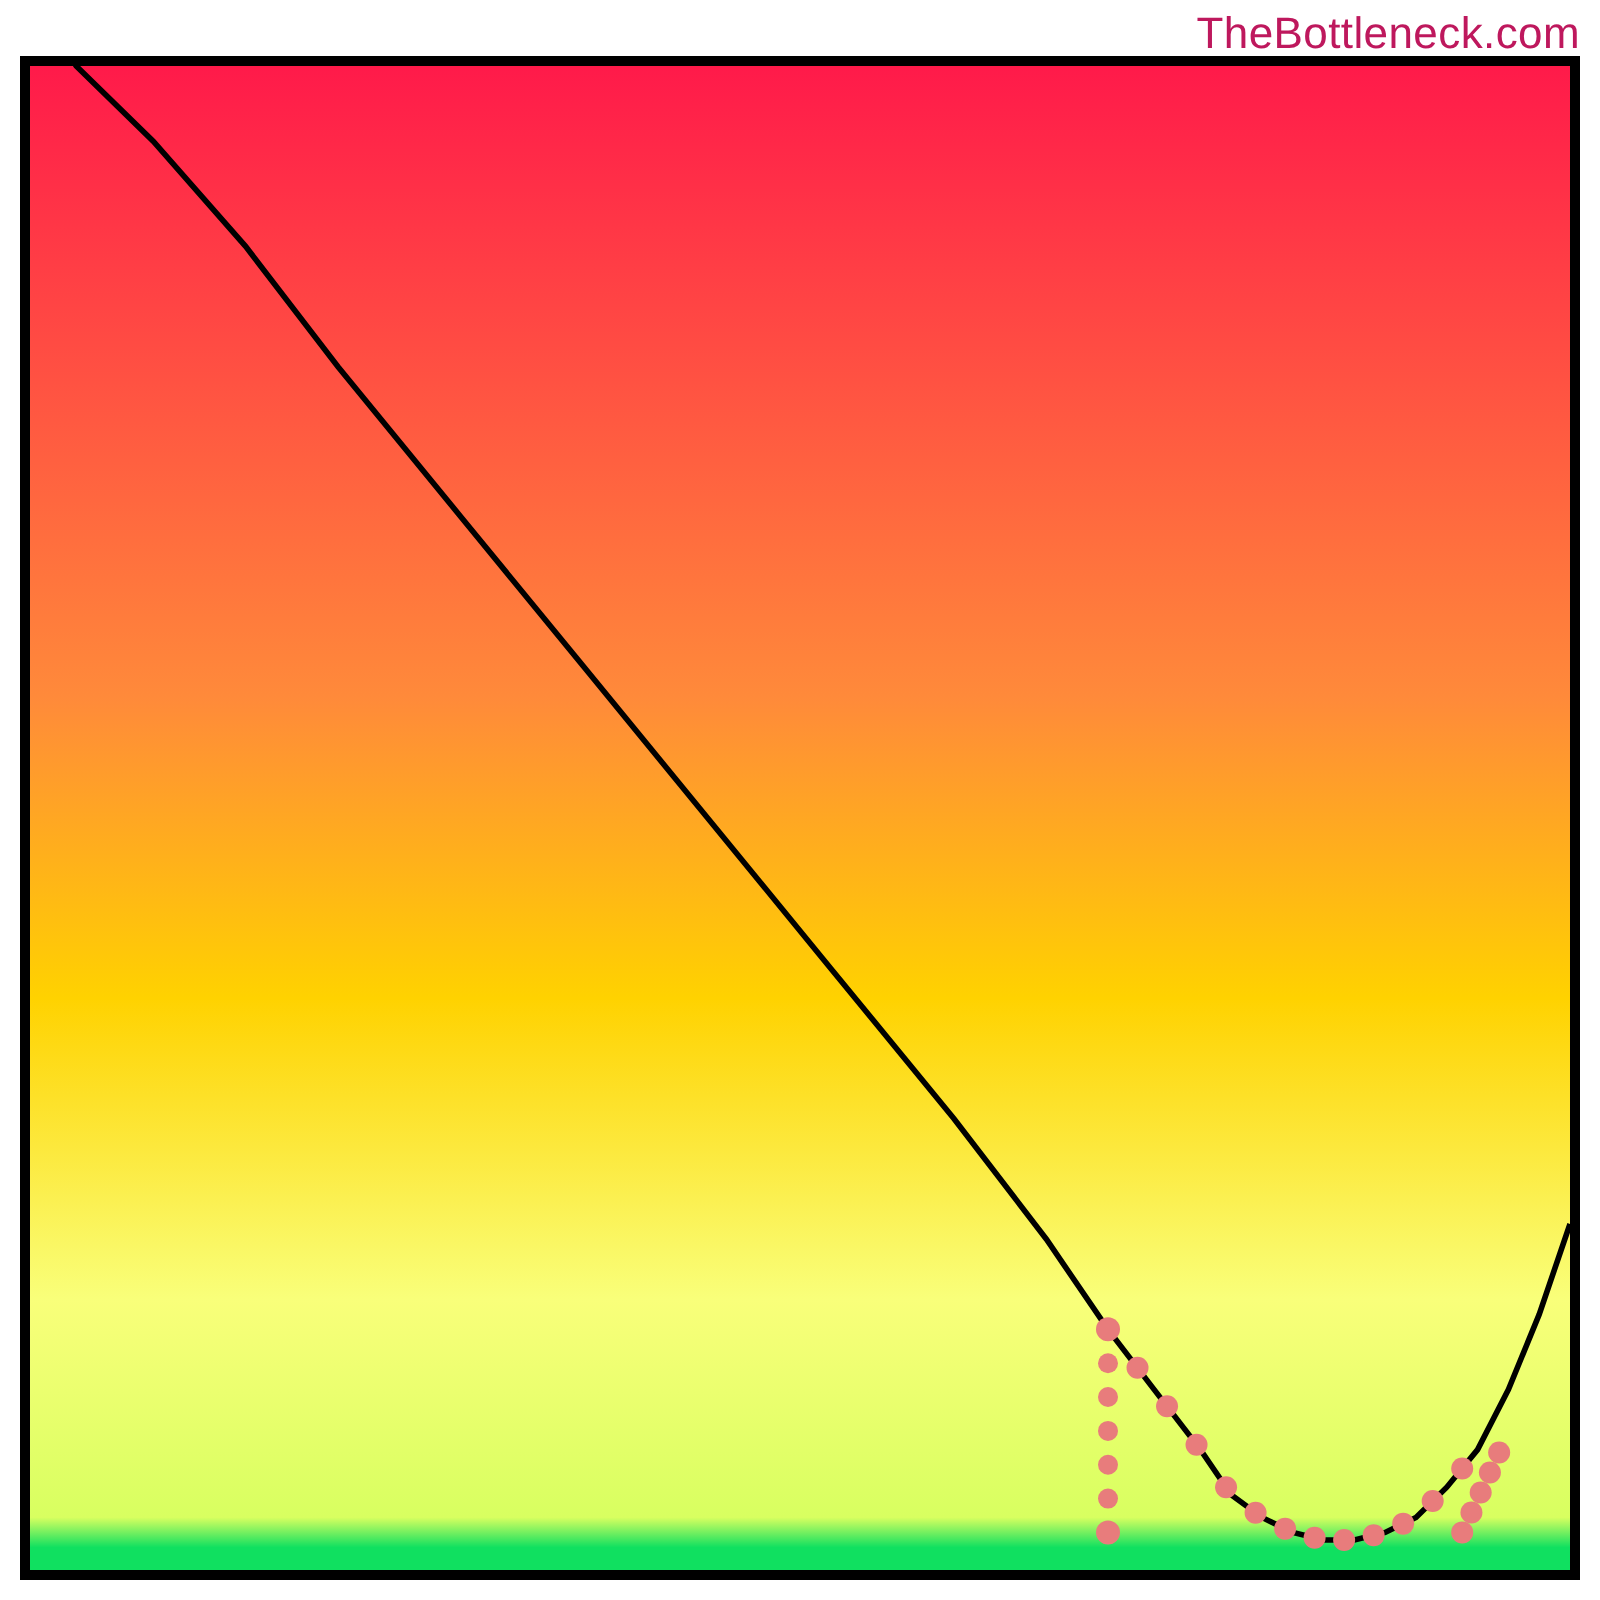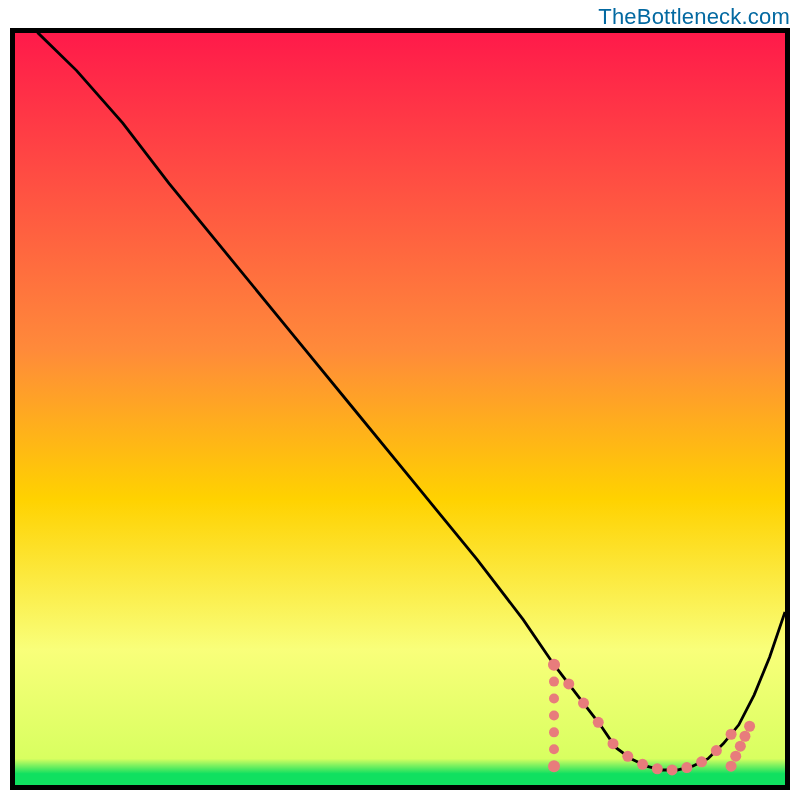--- a/index.html
+++ b/index.html
@@ -14,21 +14,21 @@
   .frame {
     position: relative;
     width: 800px;
     height: 800px;
     box-sizing: border-box;
   }
   .watermark {
     position: absolute;
     top: 4px;
     right: 10px;
-    color: #0369a1;
+    color: #be185d;
     font-size: 22px;
     font-weight: 500;
     letter-spacing: 0.2px;
     z-index: 5;
   }
   .plot-wrap {
     position: absolute;
     left: 10px;
     top: 28px;
     width: 780px;

